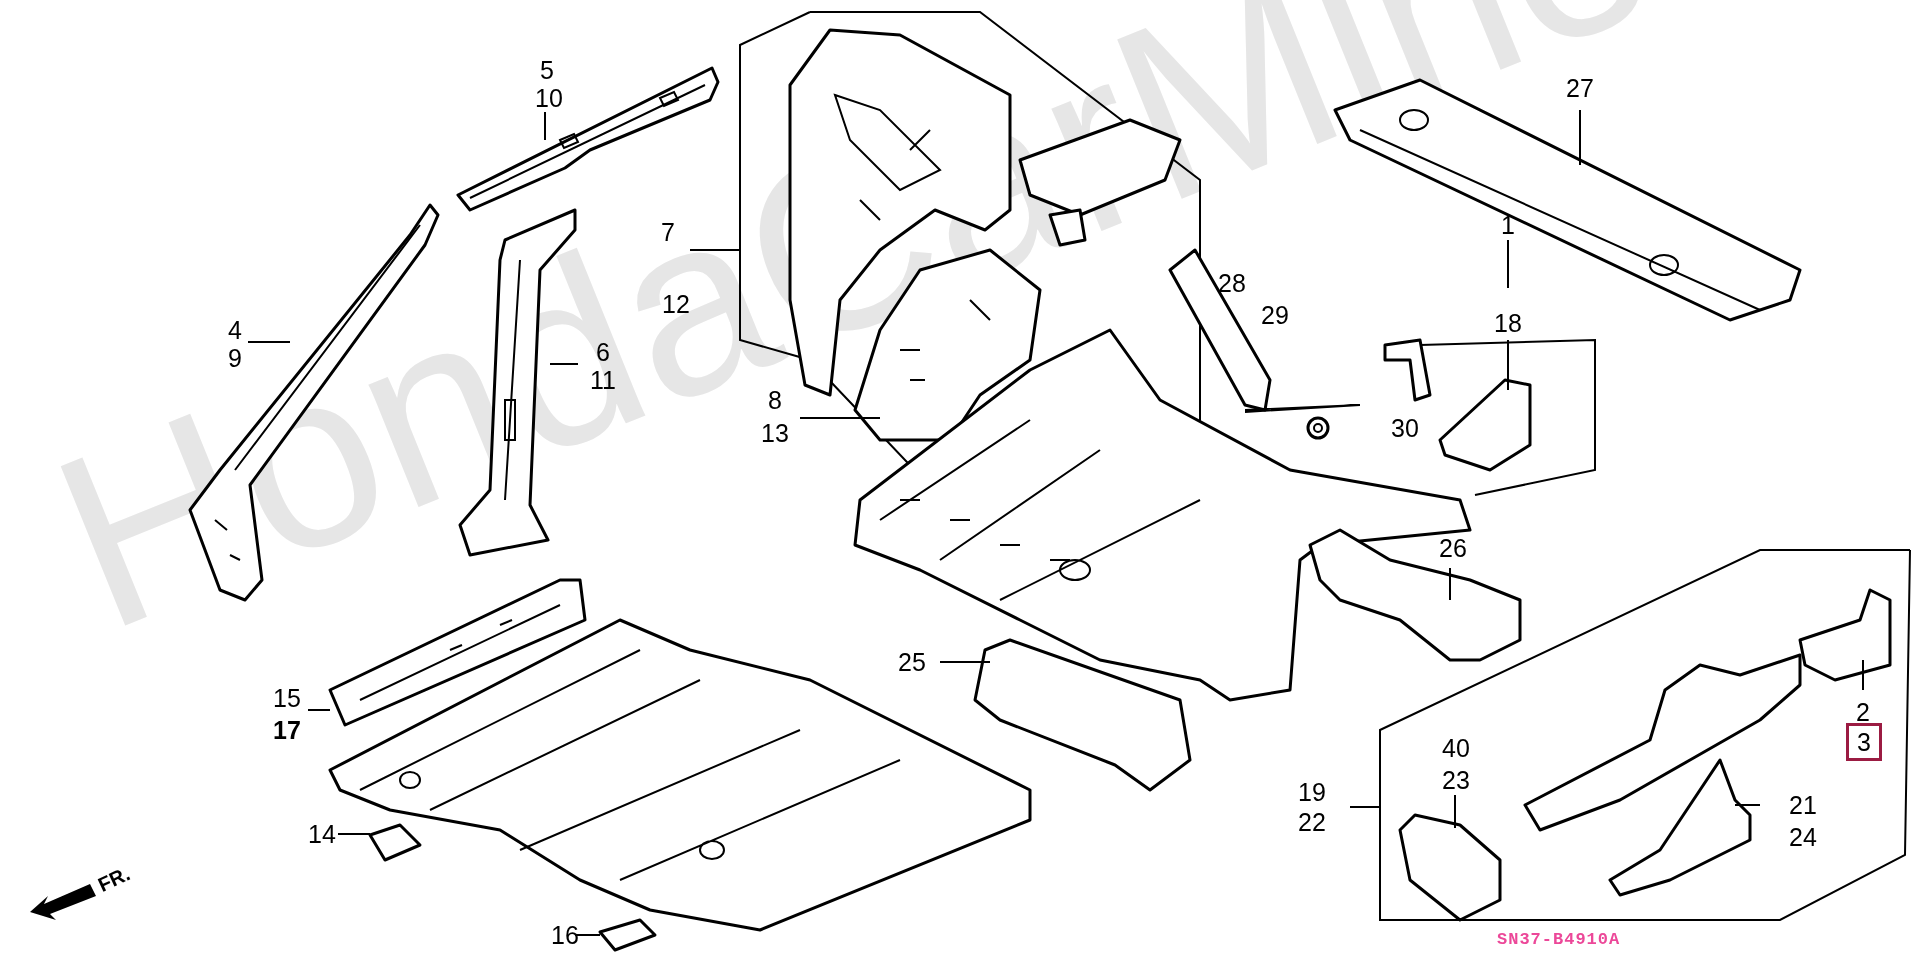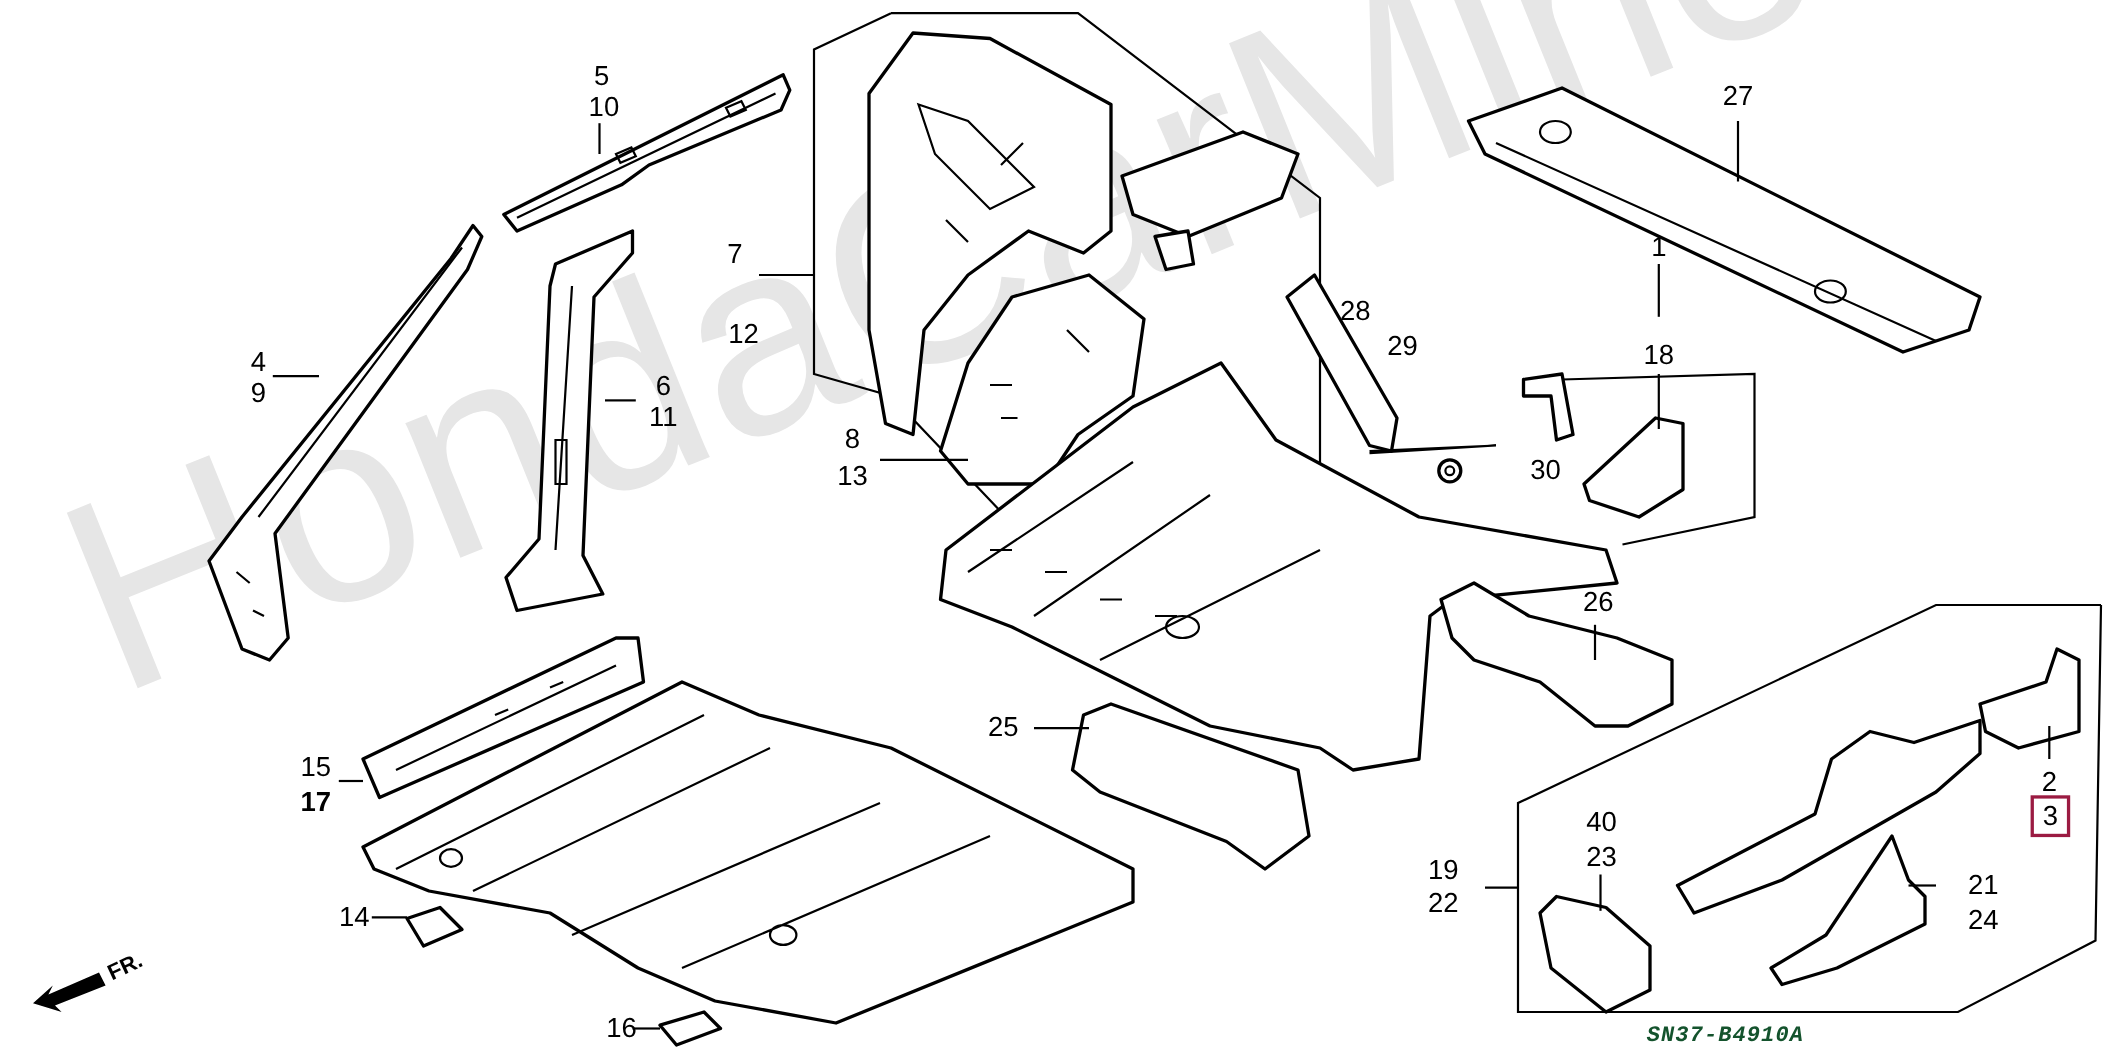--- a/index.html
+++ b/index.html
@@ -1,19 +1,19 @@
 <!DOCTYPE html>
 <html><head>
 <meta charset="utf-8">
 <style>
   html, body { margin:0; padding:0; background:#ffffff; }
   body { width:1920px; height:959px; position:relative; overflow:hidden; font-family:"Liberation Sans", sans-serif; }
   #canvas { position:absolute; left:0; top:0; width:1920px; height:959px; }
   .lbl { position:absolute; font-family:"Liberation Sans", sans-serif; font-size:25px; color:#000; line-height:1; transform:translate(-50%,-50%); white-space:nowrap; cursor:pointer; }
-  .code { position:absolute; font-family:"Liberation Mono", monospace; font-weight:bold; font-size:20px; color:#14532d; letter-spacing:1px;font-style:italic; }
+  .code { position:absolute; font-family:"Liberation Mono", monospace; font-weight:bold; font-size:17px; color:#ec4899; letter-spacing:1px; }
   .watermark { position:absolute; left:20px; top:420px; font-family:"Liberation Sans", sans-serif; font-size:250px; color:#e6e6e6; transform:rotate(-22deg); transform-origin:left top; white-space:nowrap; z-index:0; pointer-events:none; }
   .hl { position:absolute; border:3px solid #9b1b42; background:#fff; box-sizing:border-box; display:flex; align-items:center; justify-content:center; font-size:25px; cursor:pointer; }
   .fr { position:absolute; left:30px; top:862px; }
   svg .part { fill:#fff; stroke:#000; stroke-width:3; stroke-linejoin:round; }
   svg .detail { fill:none; stroke:#000; stroke-width:2; }
   svg .lead { fill:none; stroke:#000; stroke-width:2; }
 </style>
 </head>
 <body>
 

